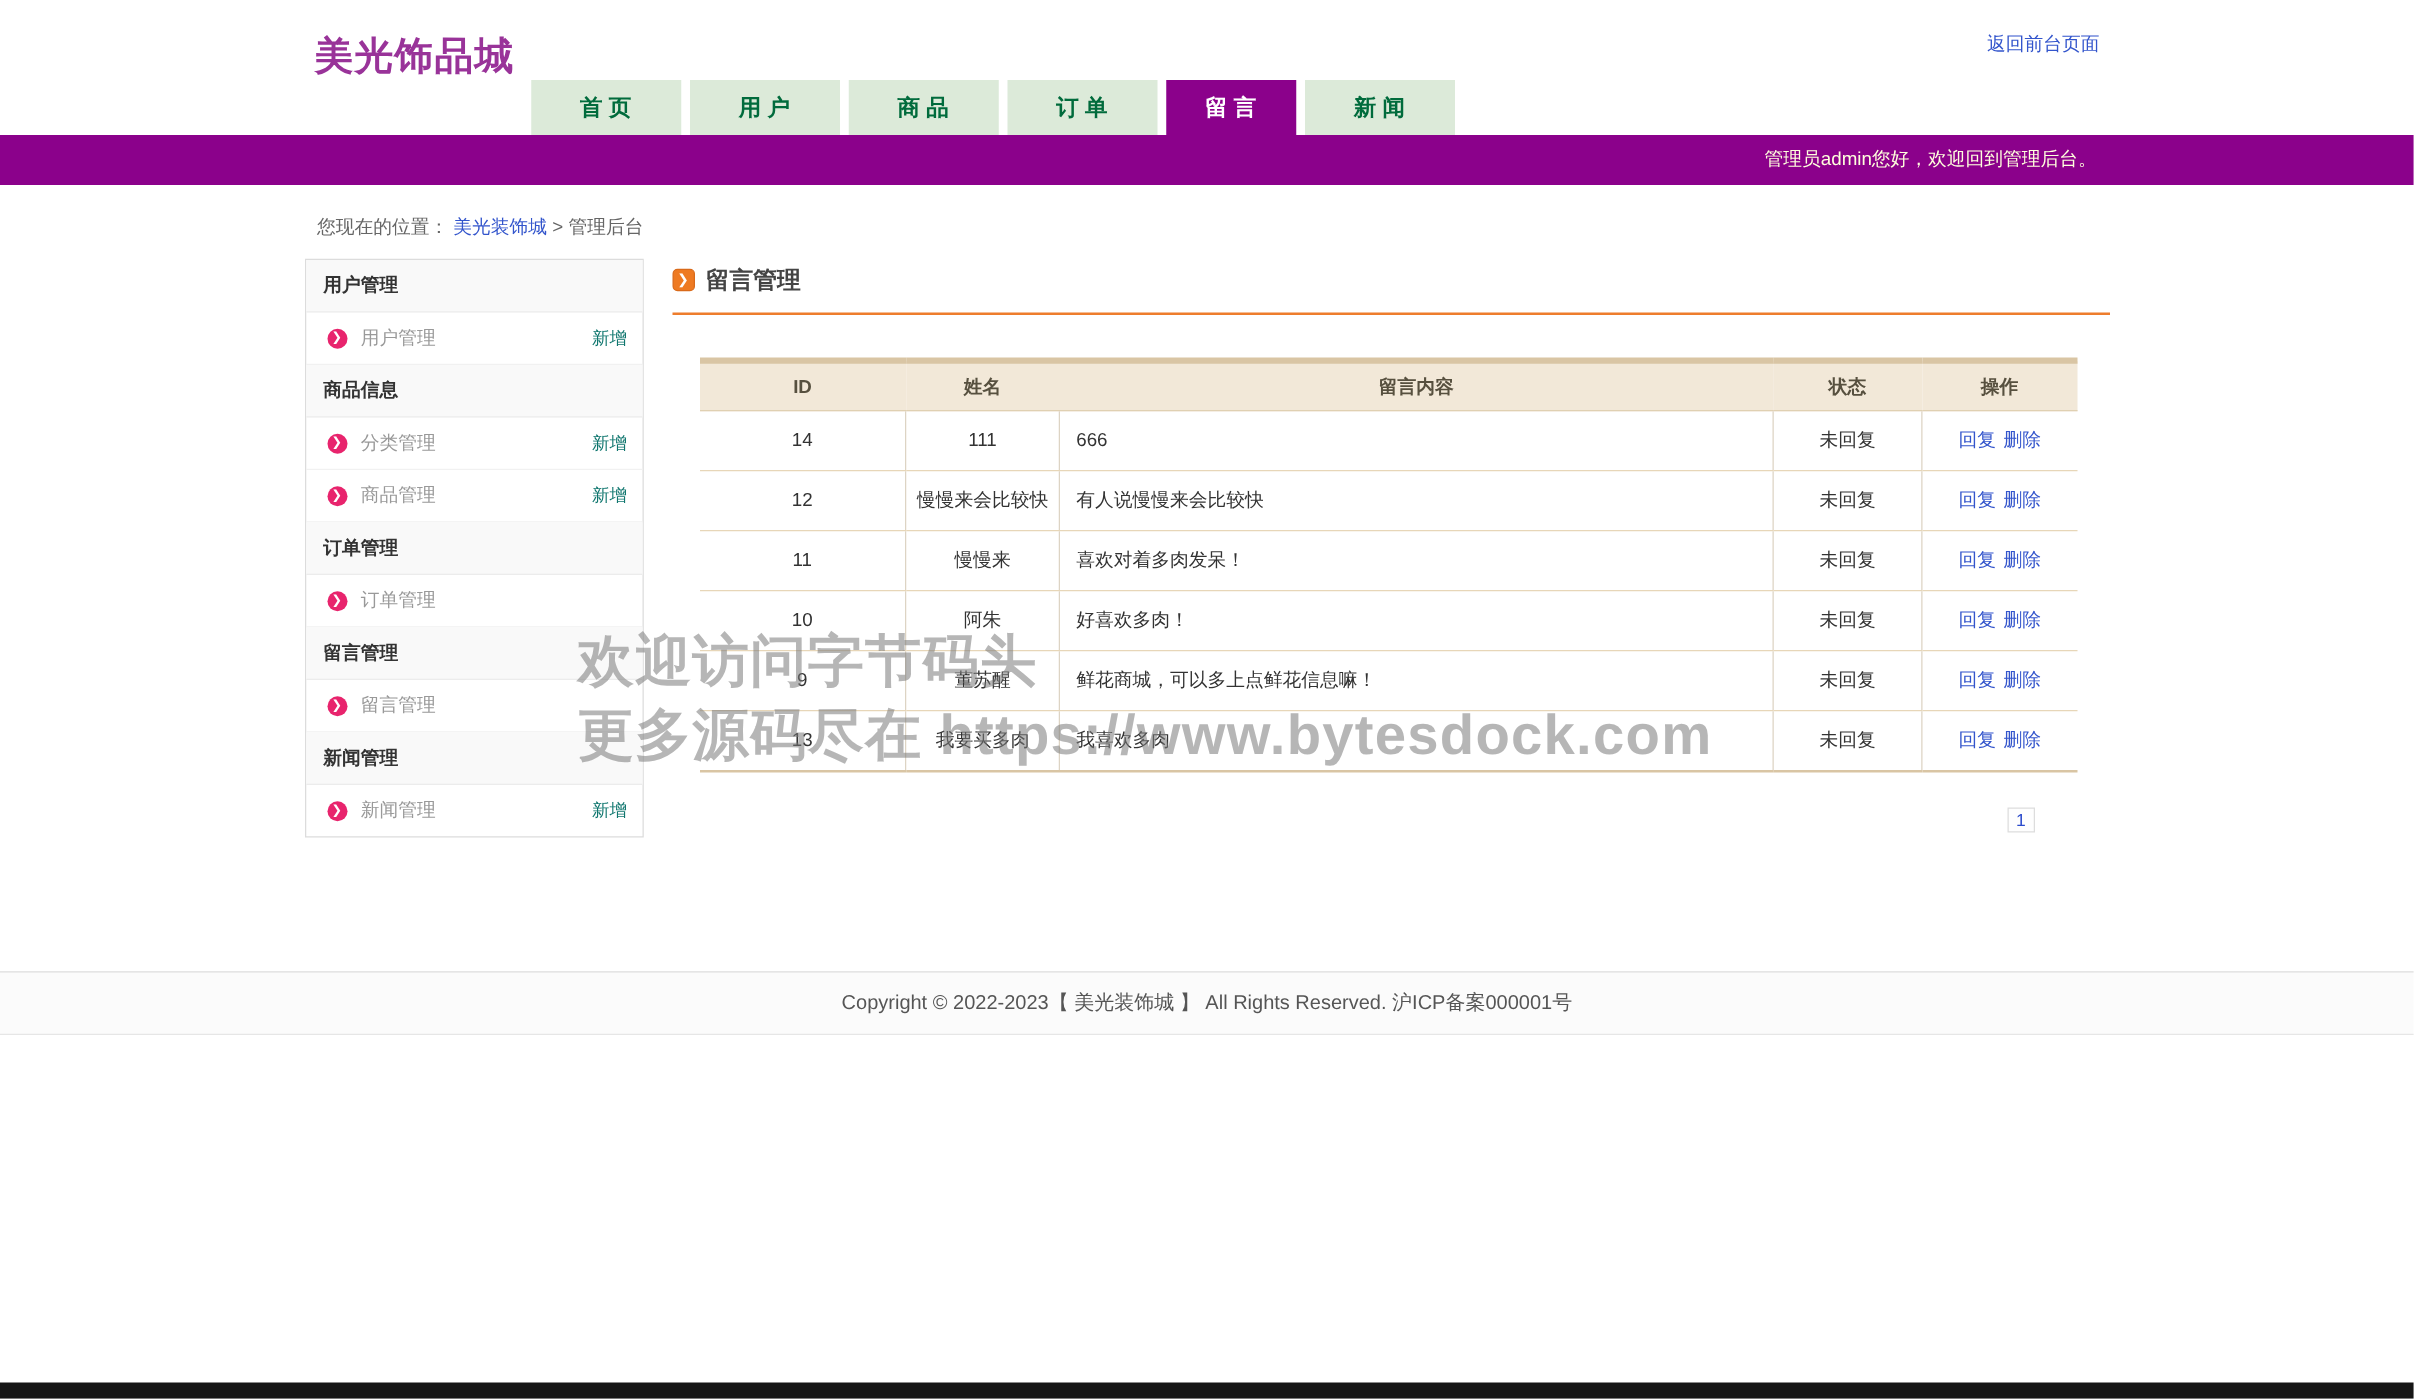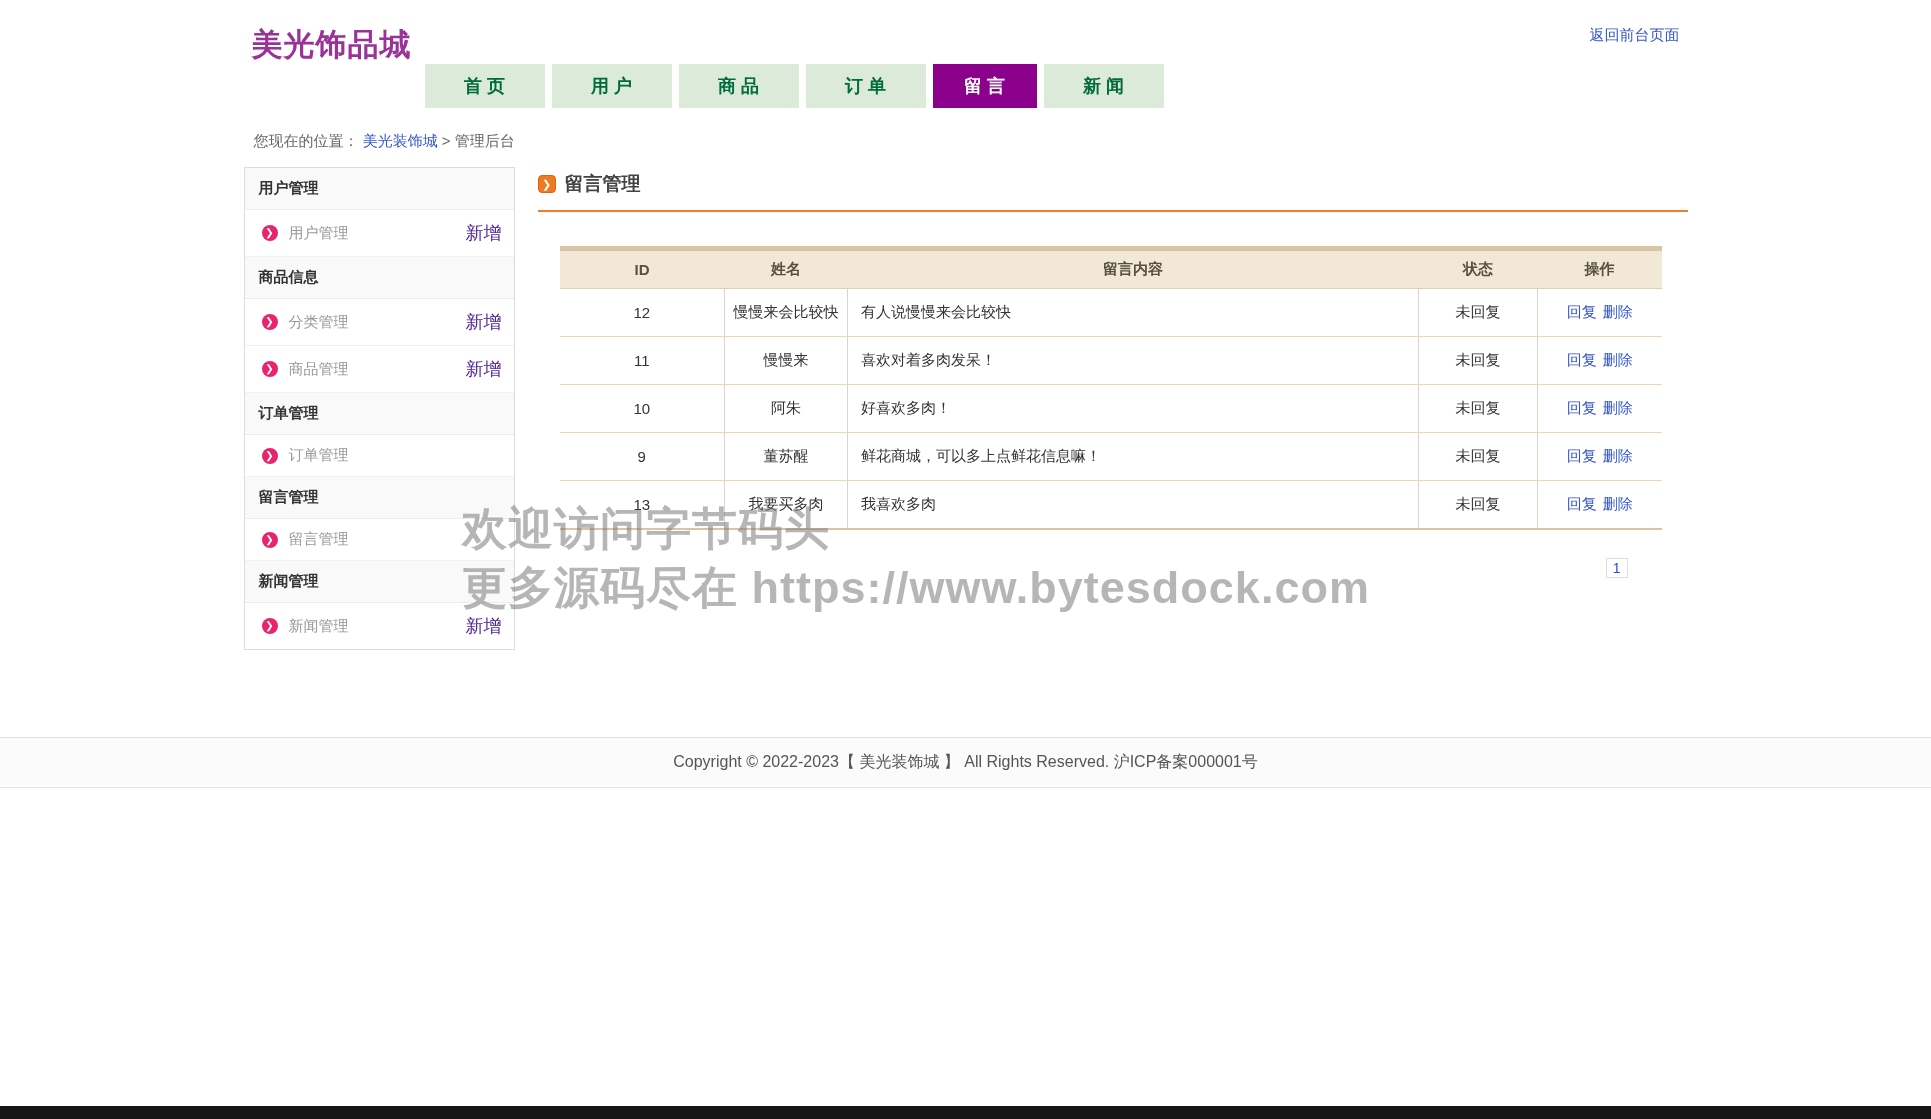--- a/index.html
+++ b/index.html
@@ -27,21 +27,21 @@
 
   
   .body-area { display:flex; gap:23px; align-items:flex-start; min-height:570px; }
 
   
   .sidebar { width:271px; border:1px solid #dcdcdc; background:#fff; }
   .side-header { padding:11px 14px; font-weight:bold; font-size:15px; color:#333; background:#f9f9f9; border-bottom:1px solid #ececec; }
   .side-item { display:flex; align-items:center; padding:11px 12px 11px 17px; border-bottom:1px solid #f1f1f1; color:#999; font-size:15px; cursor:pointer; }
   .side-item:last-child { border-bottom:none; }
   .dot-icon { width:16px; height:16px; border-radius:50%; background:#e8246d; color:#fff; font-size:10px; line-height:16px; text-align:center; margin-right:11px; font-weight:bold; flex:none; }
-  .add-link { margin-left:auto; color:#4c1d95; font-size:18px; cursor:pointer; }
+  .add-link { margin-left:auto; color:#0f766e; font-size:14px; cursor:pointer; }
 
   
   .main { flex:1; }
   .main-title-row { display:flex; align-items:center; gap:9px; padding-bottom:13px; border-bottom:2px solid #ee7d2d; margin-top:4px; }
   .title-icon { width:18px; height:18px; background:#ee7a22; border:1px solid #d96a1a; border-radius:4px; color:#fff; font-size:11px; line-height:17px; text-align:center; font-weight:bold; flex:none; }
   .main-title { font-size:19px; font-weight:bold; color:#444; }
 
   .table-wrap { margin:34px 26px 0 22px; }
   table { width:100%; border-collapse:collapse; font-size:15px; color:#333; table-layout:fixed; }
   thead th { background:#f2e8d8; border-top:5px solid #d9c5a4; border-bottom:1px solid #e0d0b2; padding:9px 2px; color:#57503f; font-weight:bold; font-size:15px; }
@@ -76,20 +76,25 @@
         <div class="nav-tab">用 户</div>
         <div class="nav-tab">商 品</div>
         <div class="nav-tab">订 单</div>
         <div class="nav-tab active">留 言</div>
         <div class="nav-tab">新 闻</div>
       </div>
       <a class="back-link">返回前台页面</a>
     </div>
   </div>
 
+  <div class="purple-bar">
+    <div class="container">
+      <span class="welcome">管理员admin您好，欢迎回到管理后台。</span>
+    </div>
+  </div>
 
   <div class="container breadcrumb">
     <span>您现在的位置：</span>
     <a>美光装饰城</a>
     <span>&gt;</span>
     <span>管理后台</span>
   </div>
 
   <div class="container body-area">
 
@@ -150,20 +155,29 @@
             <tr>
               <th>ID</th>
               <th>姓名</th>
               <th>留言内容</th>
               <th>状态</th>
               <th>操作</th>
             </tr>
           </thead>
           <tbody>
             <tr>
+              <td>14</td>
+              <td>111</td>
+              <td class="content">666</td>
+              <td>未回复</td>
+              <td>
+                <a class="op-link">回复</a><a class="op-link">删除</a>
+              </td>
+            </tr>
+            <tr>
               <td>12</td>
               <td>慢慢来会比较快</td>
               <td class="content">有人说慢慢来会比较快</td>
               <td>未回复</td>
               <td>
                 <a class="op-link">回复</a><a class="op-link">删除</a>
               </td>
             </tr>
             <tr>
               <td>11</td>

